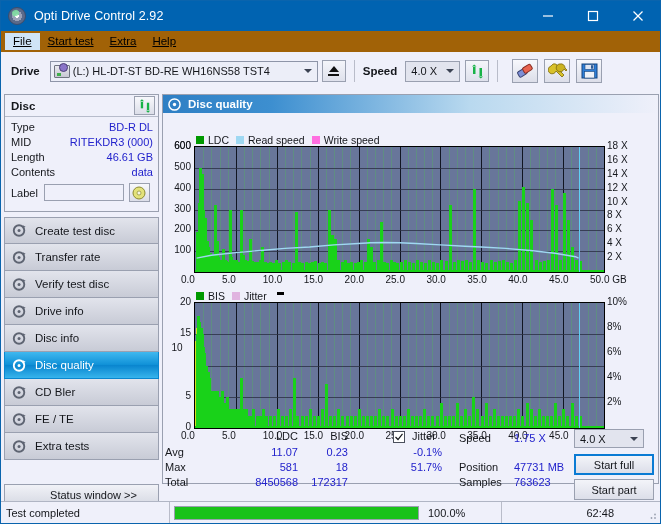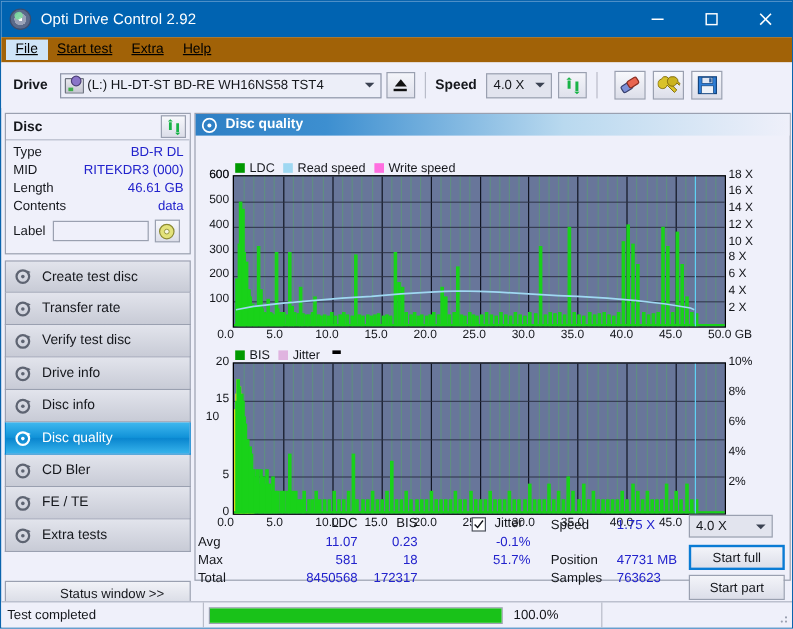--- a/index.html
+++ b/index.html
@@ -949,20 +949,21 @@
   </div>
 
   <div class="statusbar">
     <div class="sb-cell" style="width:168px;">Test completed</div>
     <div class="sb-div"></div>
     <div class="progress-outer">
       <div class="progress-fill" id="progress-fill" style="width: 100%;"></div>
     </div>
     <div class="sb-cell" style="width:78px;">100.0%</div>
     <div class="sb-div"></div>
+    <div class="sb-cell" style="width:120px; justify-content:flex-end; padding-right:8px;">62:48</div>
     <svg class="grip" viewBox="0 0 12 12">
       <circle cx="9" cy="9" r="0.9" fill="#9aa0b0"></circle>
         <circle cx="5.5" cy="9" r="0.9" fill="#9aa0b0"></circle>
       <circle cx="9" cy="5.5" r="0.9" fill="#9aa0b0"></circle>
     </svg>
   </div>
 
 </div>
 
 </body></html>

